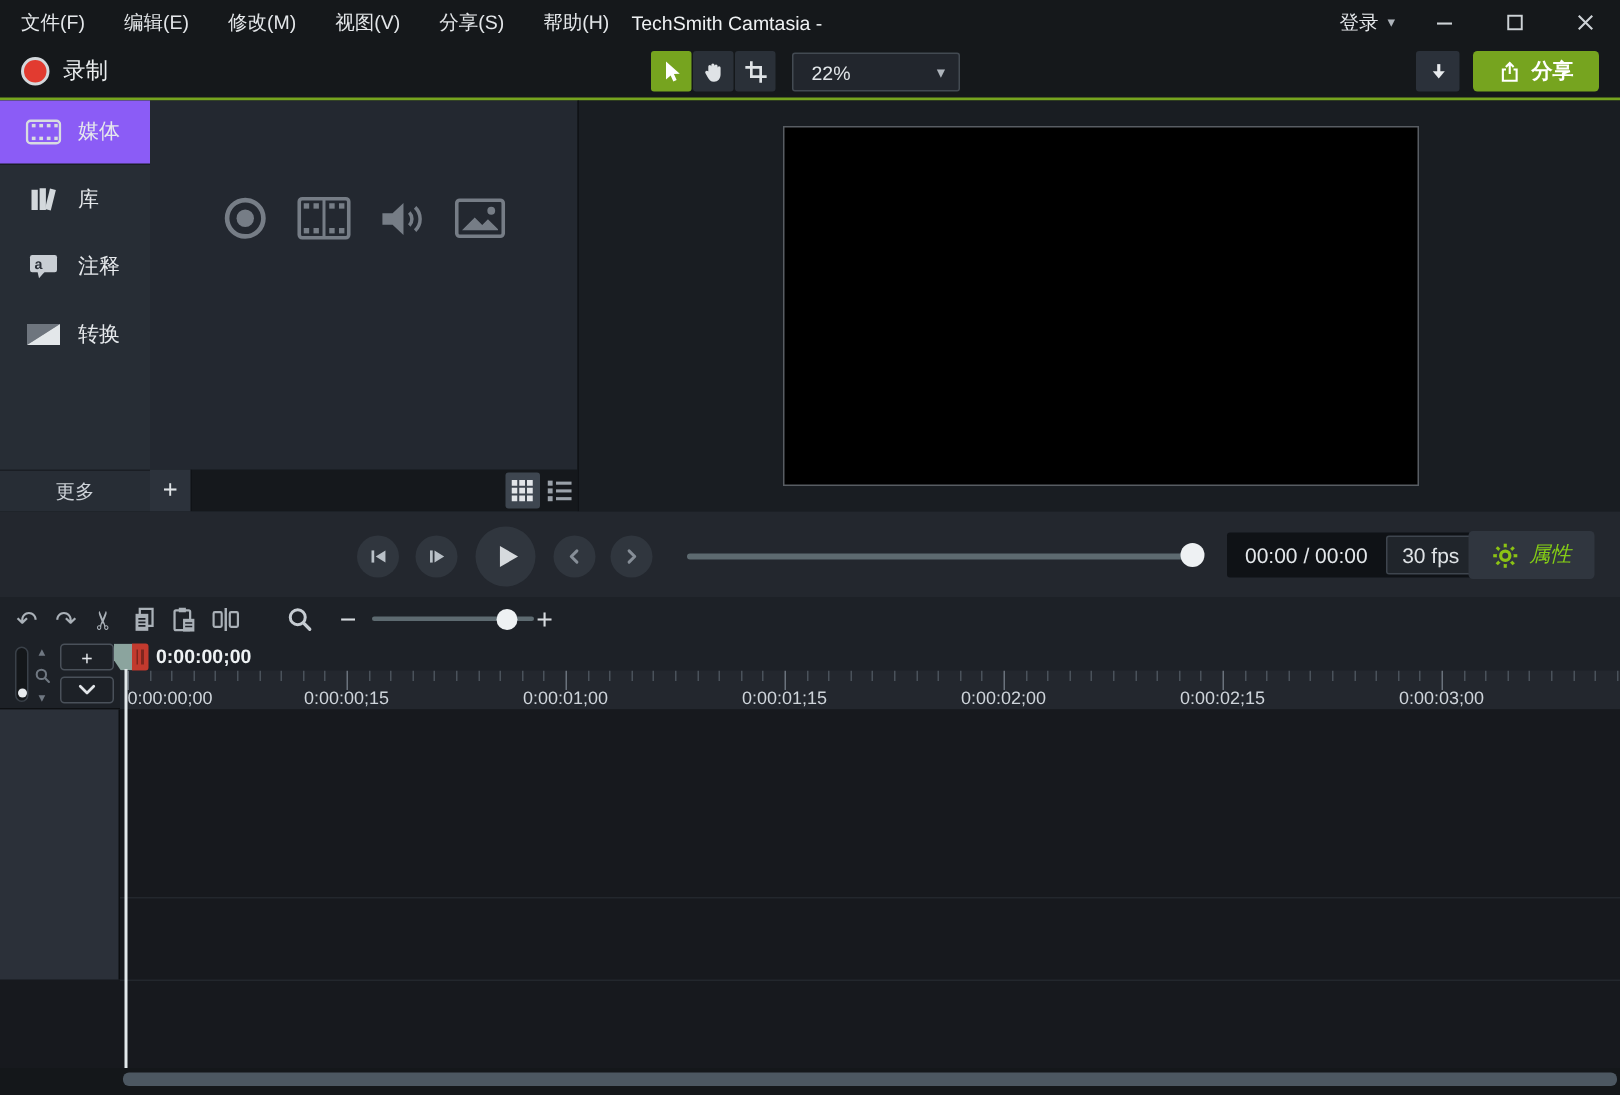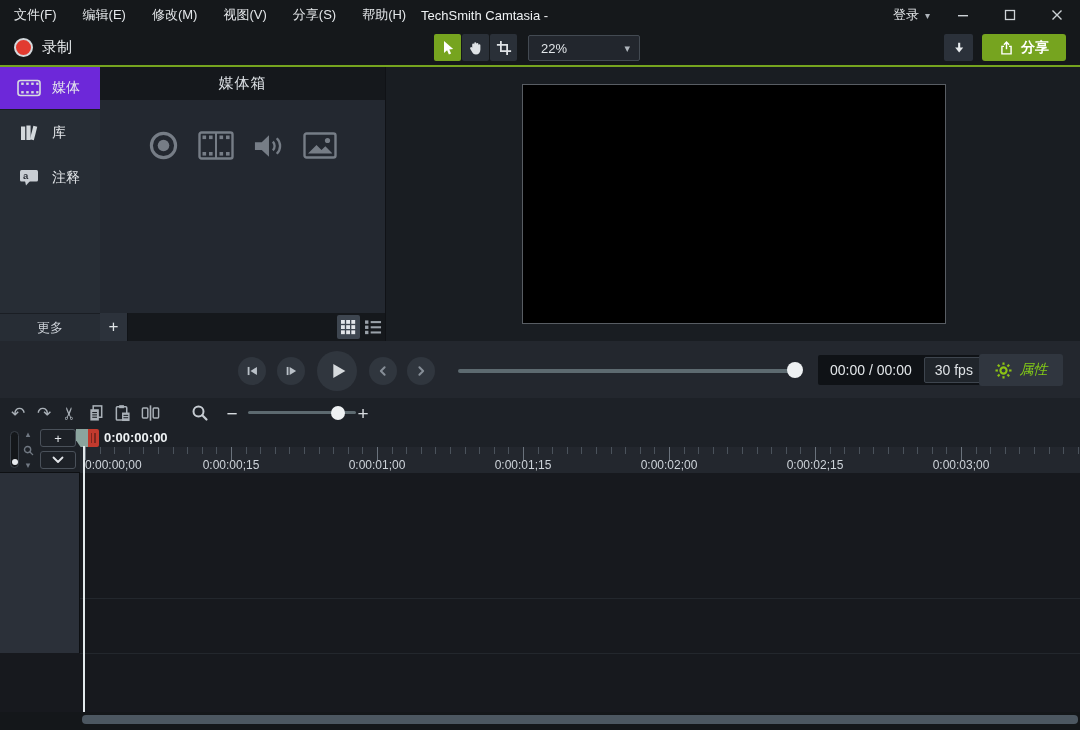--- a/index.html
+++ b/index.html
@@ -34,21 +34,21 @@
   #zoom-select .caret { padding-right:9px; color:#aeb4bb; font-size:11px; }
   #download-btn { left:944px; top:4px; width:29px; height:27px; background:#2b313a; border-radius:2px; display:flex; align-items:center; justify-content:center; }
   #share-btn { left:982px; top:4px; width:84px; height:27px; background:#76a41f; border-radius:3px; display:flex; align-items:center; justify-content:center; gap:7px; }
   #share-btn .lbl { color:#fff; font-size:14px; font-weight:bold; }
   #accent-line { left:0; top:65px; width:1080px; height:2px; background:#76a41f; }
 
   
   #main { left:0; top:67px; width:1080px; height:274px; }
   #sidebar { left:0; top:0; width:100px; height:274px; background:#272d35; }
   .sb-item { position:relative; height:45px; display:flex; align-items:center; gap:10px; padding-left:16px; }
-  .sb-item.selected { height:43px; background:#6d28d9; border-bottom:1px solid #1a1e24; }
+  .sb-item.selected { height:43px; background:#8b5cf6; border-bottom:1px solid #1a1e24; }
   .sb-ico { width:26px; display:flex; justify-content:center; }
   .sb-label { color:#e6e9ec; font-size:14px; }
   #sb-more { position:absolute; left:0; bottom:0; width:100px; height:28px; border-top:1px solid #1a1e24; display:flex; align-items:center; justify-content:center; color:#ccd1d7; font-size:13px; }
 
   #media-panel { left:100px; top:0; width:285px; height:274px; background:#232830; }
   #mp-header { position:absolute; left:0; top:0; width:285px; height:33px; background:#15181c; display:flex; align-items:center; justify-content:center; color:#dde1e5; font-size:15px; letter-spacing:1px; }
   #mp-icons { position:absolute; left:0; top:63px; width:285px; display:flex; justify-content:center; align-items:center; gap:19px; }
   #mp-empty { position:absolute; left:0; top:113px; width:285px; text-align:center; color:#99a0a8; font-size:13px; line-height:15.5px; }
   #import-btn { position:absolute; left:46px; top:179px; width:194px; height:35px; background:#76a41f; border-radius:3px; display:flex; align-items:center; justify-content:center; color:#fff; font-size:14px; }
   #mp-bottom { position:absolute; left:0; bottom:0; width:285px; height:28px; background:#15181c; }
@@ -223,25 +223,33 @@
     <div class="sb-item">
       <span class="sb-ico">
         <svg width="21" height="17" viewBox="0 0 21 17">
           <rect x="1" y="1" width="18" height="11.5" rx="1.5" fill="#c9ced4"></rect>
           <polygon points="6,12 11,12 7,16.5" fill="#c9ced4"></polygon>
           <text x="4" y="10" font-size="9.5" font-weight="bold" fill="#2a2f37" font-family="'Liberation Sans',sans-serif">a</text>
         </svg>
       </span>
       <span class="sb-label">注释</span>
     </div>
+    <div class="sb-item">
+      <span class="sb-ico">
+        <svg width="22" height="14" viewBox="0 0 22 14">
+          <polygon points="0,0 22,0 0,14" fill="#6e757e"></polygon>
+          <polygon points="22,0 22,14 0,14" fill="#e3e7ea"></polygon>
+        </svg>
+      </span>
+      <span class="sb-label">转换</span>
+    </div>
     <div id="sb-more">更多</div>
   </div>
 
   <div id="media-panel" class="abs">
-    <div id="mp-header">媒体箱</div>
     <div id="mp-icons">
       <svg width="31" height="31" viewBox="0 0 32 32">
         <circle cx="16" cy="16" r="12.5" fill="none" stroke="#767d86" stroke-width="3.2"></circle>
         <circle cx="16" cy="16" r="6" fill="#767d86"></circle>
       </svg>
       <svg width="36" height="29" viewBox="0 0 36 29">
         <rect x="1.5" y="1.5" width="33" height="26" rx="2" fill="none" stroke="#767d86" stroke-width="2.4"></rect>
         <line x1="18" y1="2" x2="18" y2="27" stroke="#767d86" stroke-width="2"></line>
         <g fill="#767d86">
           <rect x="4.5" y="4.5" width="3.6" height="3.6"></rect>

